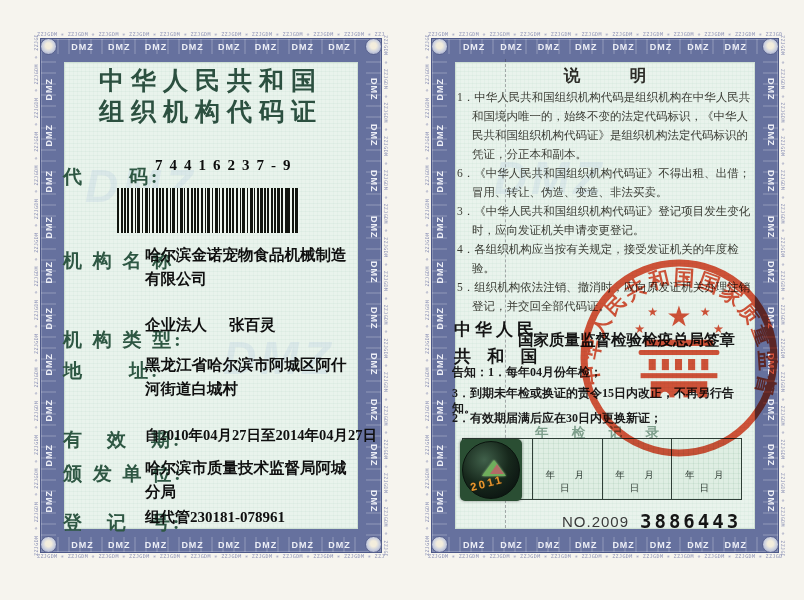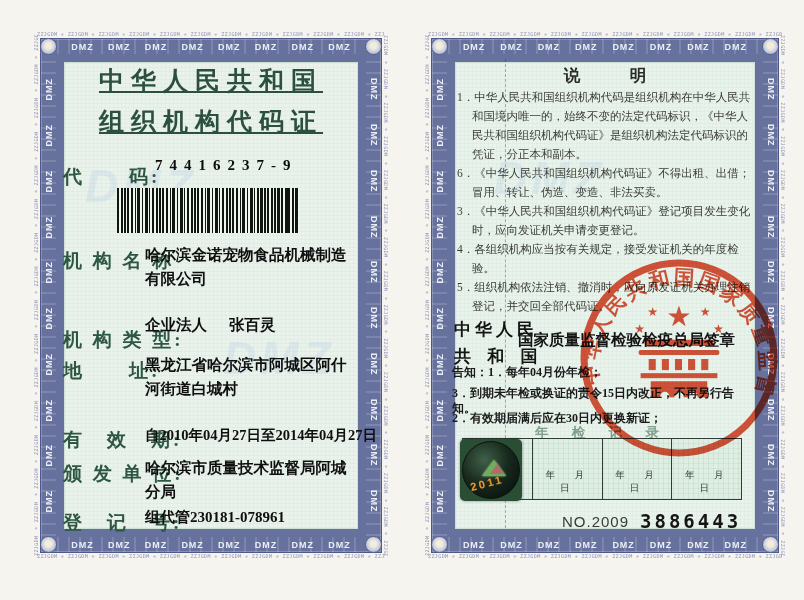--- a/index.html
+++ b/index.html
@@ -44,21 +44,21 @@
   .m-left   { left:0; top:4px; bottom:4px; width:7px; writing-mode:vertical-rl; transform:rotate(180deg); line-height:7px; }
   .m-right  { right:0; top:4px; bottom:4px; width:7px; writing-mode:vertical-rl; line-height:7px; }
 
   .wm { position:absolute; font:italic bold 46px "Liberation Sans",sans-serif;
         color:rgba(95,135,205,.10); z-index:1; letter-spacing:4px; }
 
   .abs { position:absolute; z-index:4; }
 
   
   .l-title { left:0; right:0; text-align:center; font-size:25px; font-weight:bold;
-             color:#2c5040; letter-spacing:7px;text-decoration:underline; }
+             color:#2c5040; letter-spacing:7px; }
   .lbl { color:#2e5743; font-size:19px; font-weight:600; letter-spacing:3px; white-space:nowrap; }
   .val { color:#0f0f0f; font-weight:bold; font-size:15.5px; line-height:24px; }
   .code-val { font-size:15px; font-weight:bold; letter-spacing:7px; color:#0c0c0c; }
   .barcode { background:
       repeating-linear-gradient(90deg,#11150f 0 1.5px,transparent 1.5px 3.5px),
       repeating-linear-gradient(90deg,#11150f 0 2px,transparent 2px 7px),
       repeating-linear-gradient(90deg,#11150f 0 1px,transparent 1px 5px);
       background-color:#eef6ef; }
 
   
@@ -159,21 +159,21 @@
 
   <div class="rosette r-tl"></div>
   <div class="rosette r-tr"></div>
   <div class="rosette r-bl"></div>
   <div class="rosette r-br"></div>
 
   <div class="wm" style="left:52px; top:128px;">DMZ</div>
   <div class="wm" style="left:190px; top:300px;">DMZ</div>
 
   <div class="abs l-title" style="top:33px;">中华人民共和国</div>
-  <div class="abs l-title" style="top:74px;">组织机构代码证</div>
+  <div class="abs l-title" style="top:64px;">组织机构代码证</div>
 
   <div class="abs lbl" style="top:133px; left:30px;">代　　码:</div>
   <div class="abs code-val" style="top:126px; left:122px;">74416237-9</div>
 
   <div class="abs barcode" style="top:157px; left:84px; width:182px; height:45px;"></div>
 
   <div class="abs lbl" style="top:217px; left:30px;">机 构 名 称</div>
   <div class="abs val" style="top:212px; left:112px; width:208px;">哈尔滨金诺宠物食品机械制造有限公司</div>
 
   <div class="abs lbl" style="top:296px; left:30px;">机 构 类 型:</div>

